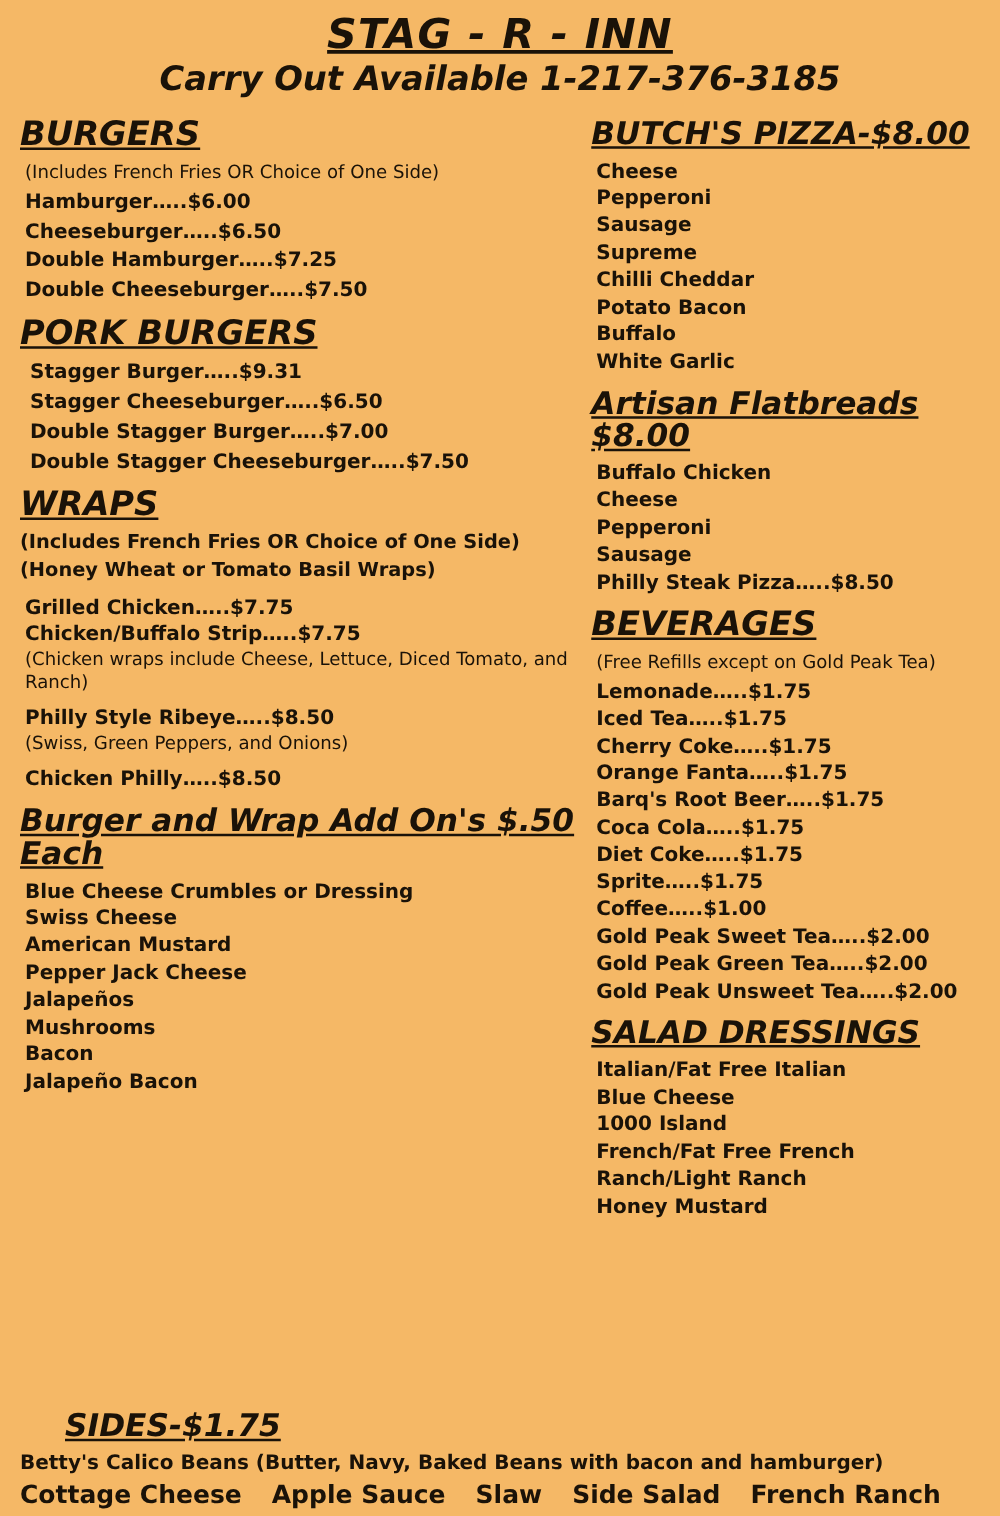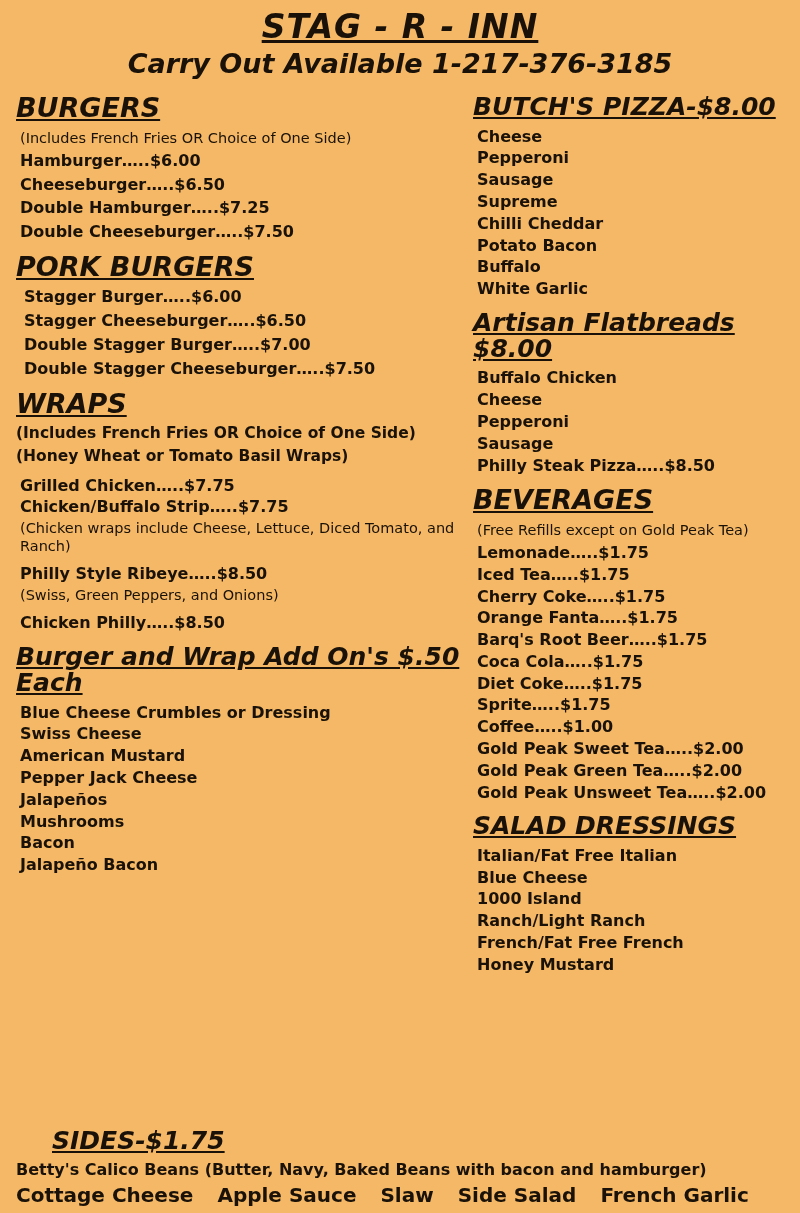--- a/index.html
+++ b/index.html
@@ -134,21 +134,21 @@
     <div class="col-left">
 
       <div class="sec-head">BURGERS</div>
       <div class="note">(Includes French Fries OR Choice of One Side)</div>
       <div class="item">Hamburger…..$6.00</div>
       <div class="item">Cheeseburger…..$6.50</div>
       <div class="item">Double Hamburger…..$7.25</div>
       <div class="item">Double Cheeseburger…..$7.50</div>
 
       <div class="sec-head">PORK BURGERS</div>
-      <div class="item indent2">Stagger Burger…..$6.00</div>
+      <div class="item indent2">Stagger Burger…..$9.31</div>
       <div class="item indent2">Stagger Cheeseburger…..$6.50</div>
       <div class="item indent2">Double Stagger Burger…..$7.00</div>
       <div class="item indent2">Double Stagger Cheeseburger…..$7.50</div>
 
       <div class="sec-head">WRAPS</div>
       <div class="note bold">(Includes French Fries OR Choice of One Side)</div>
       <div class="note bold">(Honey Wheat or Tomato Basil Wraps)</div>
       <div class="gap-sm"></div>
       <div class="item tight">Grilled Chicken…..$7.75</div>
       <div class="item tight">Chicken/Buffalo Strip…..$7.75</div>
@@ -202,32 +202,32 @@
       <div class="item tight">Sprite…..$1.75</div>
       <div class="item tight">Coffee…..$1.00</div>
       <div class="item tight">Gold Peak Sweet Tea…..$2.00</div>
       <div class="item tight">Gold Peak Green Tea…..$2.00</div>
       <div class="item tight">Gold Peak Unsweet Tea…..$2.00</div>
 
       <div class="sec-head small">SALAD DRESSINGS</div>
       <div class="item tight">Italian/Fat Free Italian</div>
       <div class="item tight">Blue Cheese</div>
       <div class="item tight">1000 Island</div>
+      <div class="item tight">French/Fat Free French</div>
       <div class="item tight">Ranch/Light Ranch</div>
-      <div class="item tight">French/Fat Free French</div>
       <div class="item tight">Honey Mustard</div>
 
     </div>
   </div>
 
   <div class="bottom-block">
     <div class="sec-head small">SIDES-$1.75</div>
     <div class="sides-line">Betty's Calico Beans (Butter, Navy, Baked Beans with bacon and hamburger)</div>
     <div class="sides-row">
       <span>Cottage Cheese</span>
       <span>Apple Sauce</span>
       <span>Slaw</span>
       <span>Side Salad</span>
-      <span>French Garlic</span>
+      <span>French Ranch</span>
     </div>
   </div>
 
 </div>
 
 </body></html>

